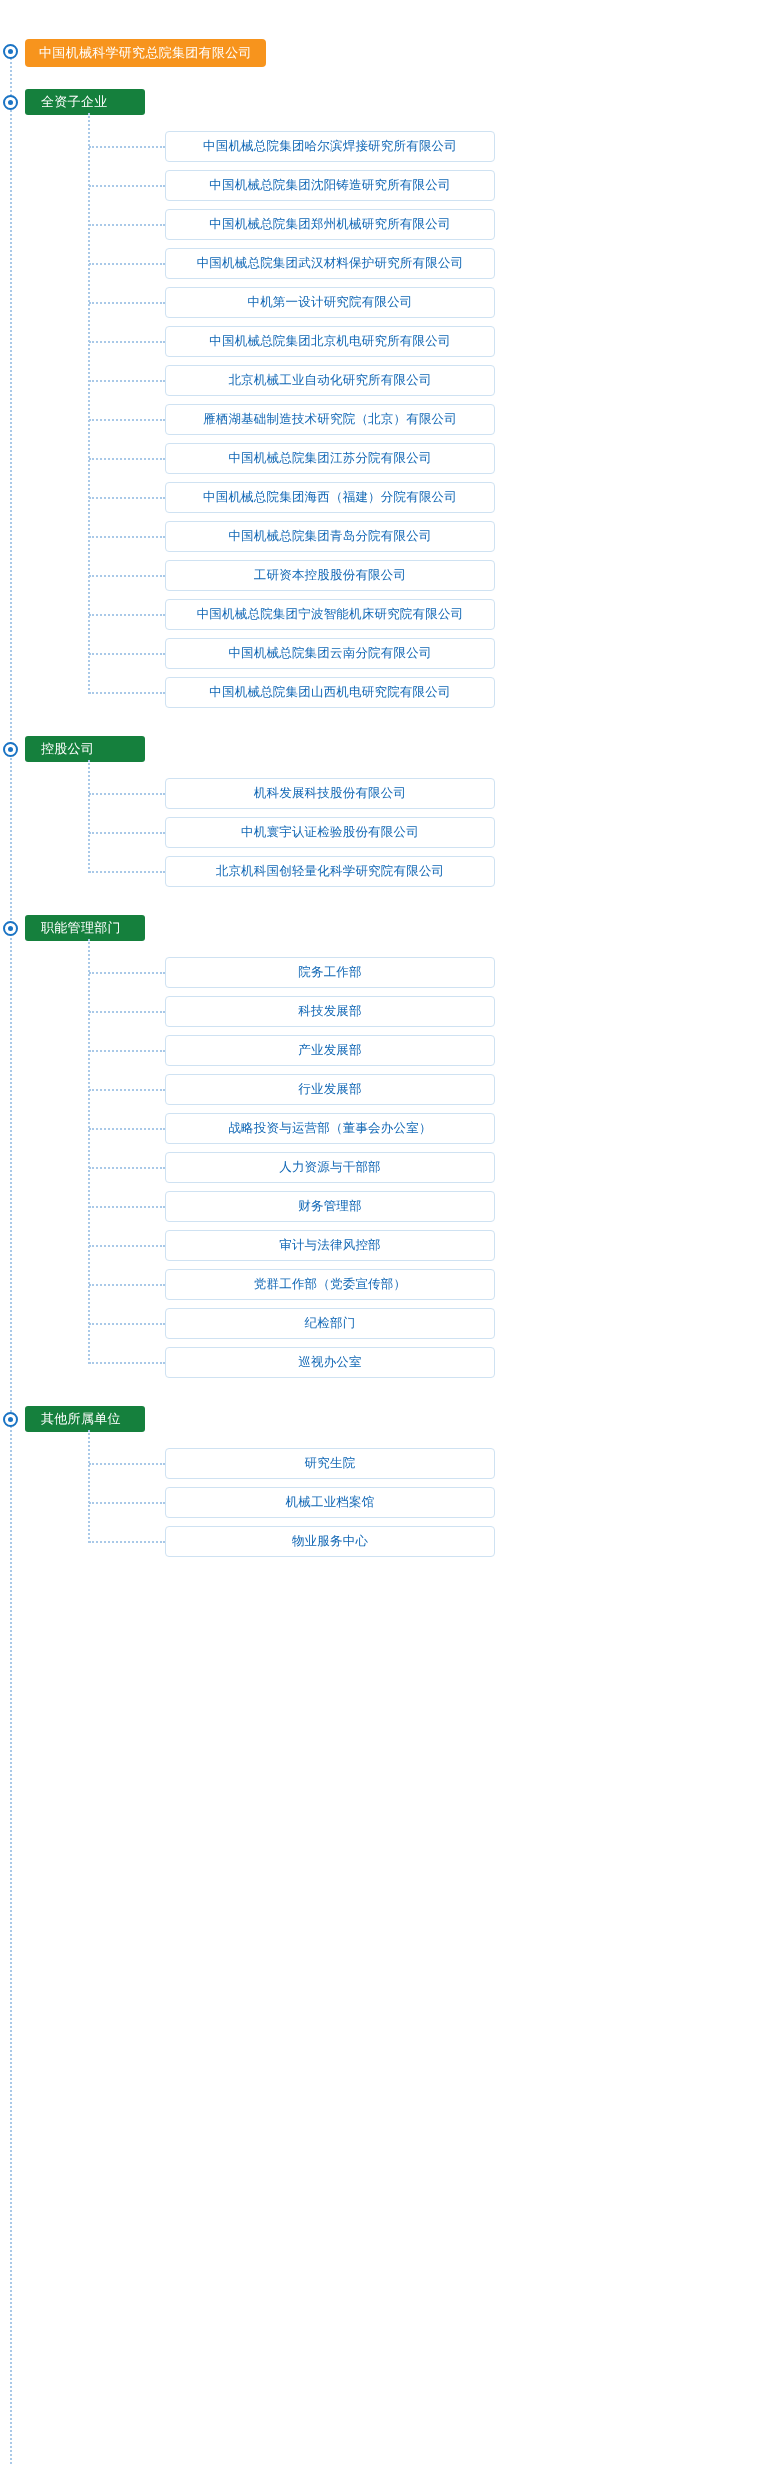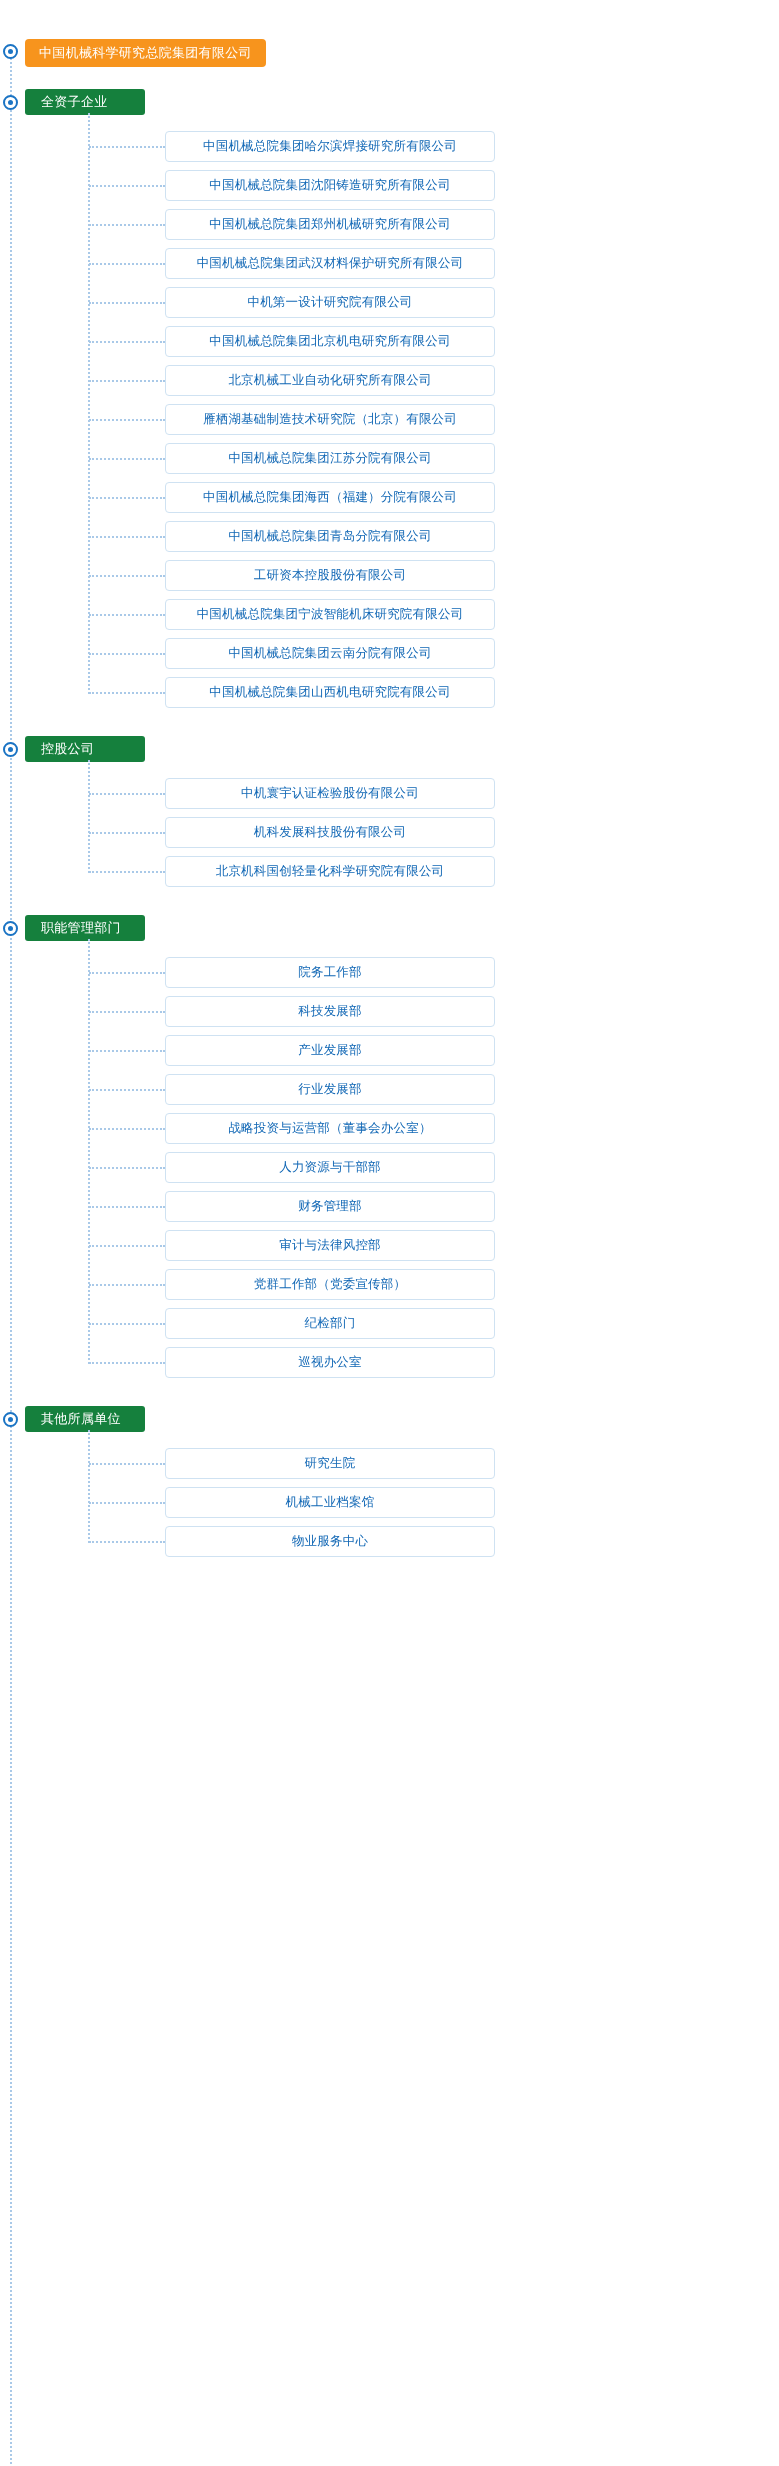--- a/index.html
+++ b/index.html
@@ -260,25 +260,25 @@
 </div>
   </div>
 
   <div class="section">
     <div class="section-header-row">
       <span class="section-marker"></span>
       <div class="section-title">控股公司</div>
     </div>
     <div class="children">
   <div class="child-row">
+    <div class="child-node">机科发展科技股份有限公司</div>
+  </div>
+
+  <div class="child-row">
     <div class="child-node">中机寰宇认证检验股份有限公司</div>
-  </div>
-
-  <div class="child-row">
-    <div class="child-node">机科发展科技股份有限公司</div>
   </div>
 
   <div class="child-row">
     <div class="child-node">北京机科国创轻量化科学研究院有限公司</div>
   </div>
 </div>
   </div>
 
   <div class="section">
     <div class="section-header-row">

